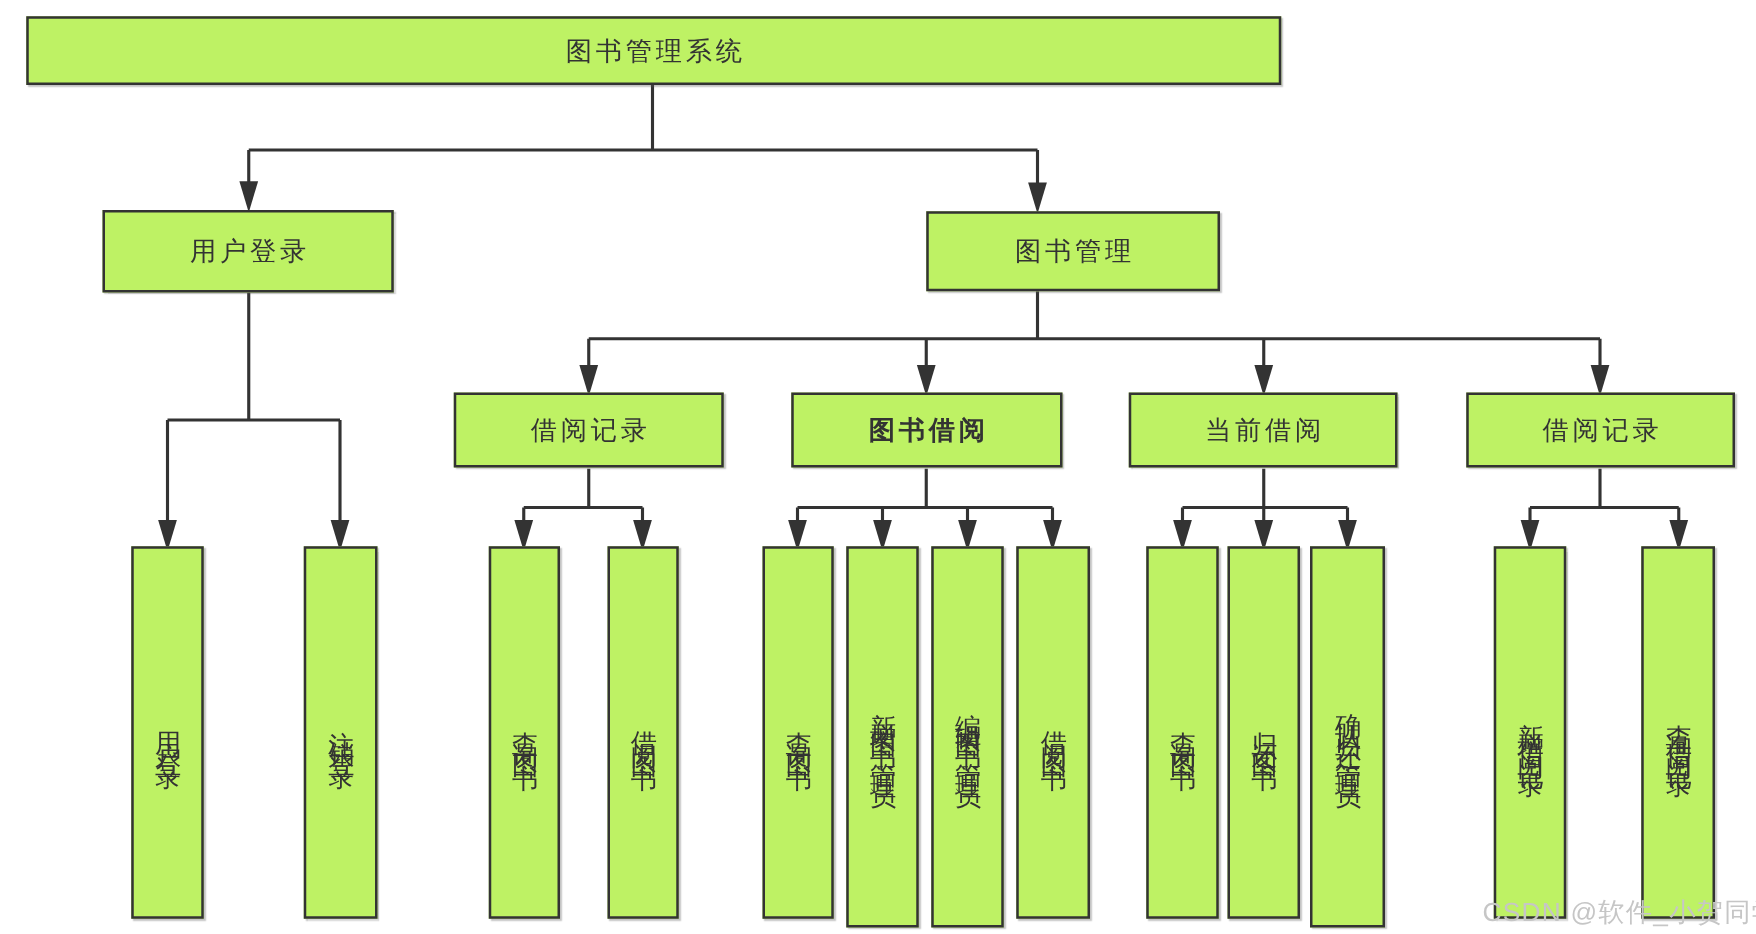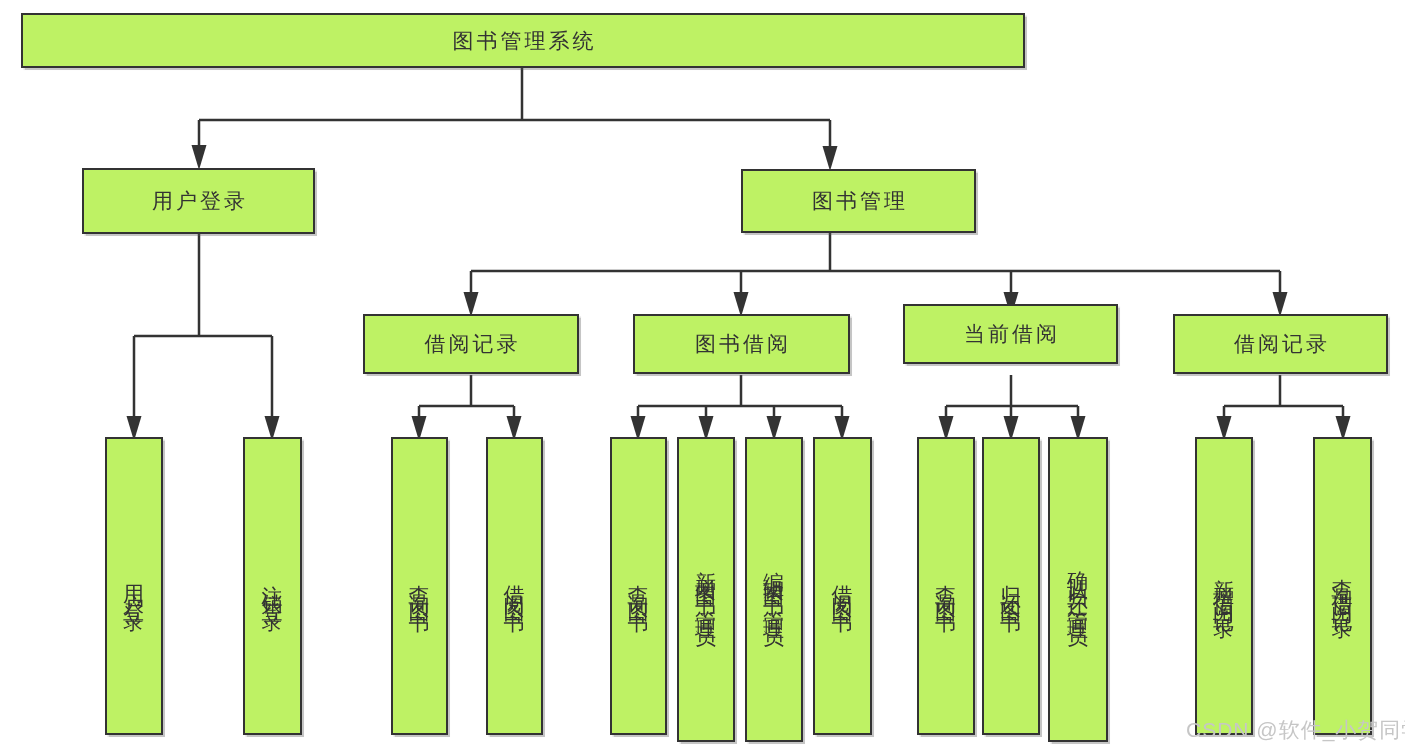--- a/index.html
+++ b/index.html
@@ -119,24 +119,24 @@
   <div class="node" style="left:82px; top:168px; width:233px; height:66px;">
     <span class="hlabel">用户登录</span>
   </div>
   <div class="node" style="left:712px; top:169px; width:235px; height:64px;margin-left:29px;">
     <span class="hlabel">图书管理</span>
   </div>
 
   <div class="node" style="left:363px; top:314px; width:216px; height:60px;">
     <span class="hlabel">借阅记录</span>
   </div>
-  <div class="node" style="left:633px; top:314px; width:217px; height:60px;">
+  <div class="node" style="left:633px; top:314px; width:217px; height:60px;font-weight:bold;">
     <span class="hlabel">图书借阅</span>
   </div>
-  <div class="node" style="left:903px; top:304px; width:215px; height:60px;">
+  <div class="node" style="left:903px; top:314px; width:215px; height:60px;">
     <span class="hlabel">当前借阅</span>
   </div>
   <div class="node" style="left:1173px; top:314px; width:215px; height:60px;">
     <span class="hlabel">借阅记录</span>
   </div>
 
   <div class="node leaf" style="left:105px; top:437px; width:58px; height:298px;">
     <span class="vlabel">用户登录</span>
   </div>
   <div class="node leaf" style="left:243px; top:437px; width:59px; height:298px;">

